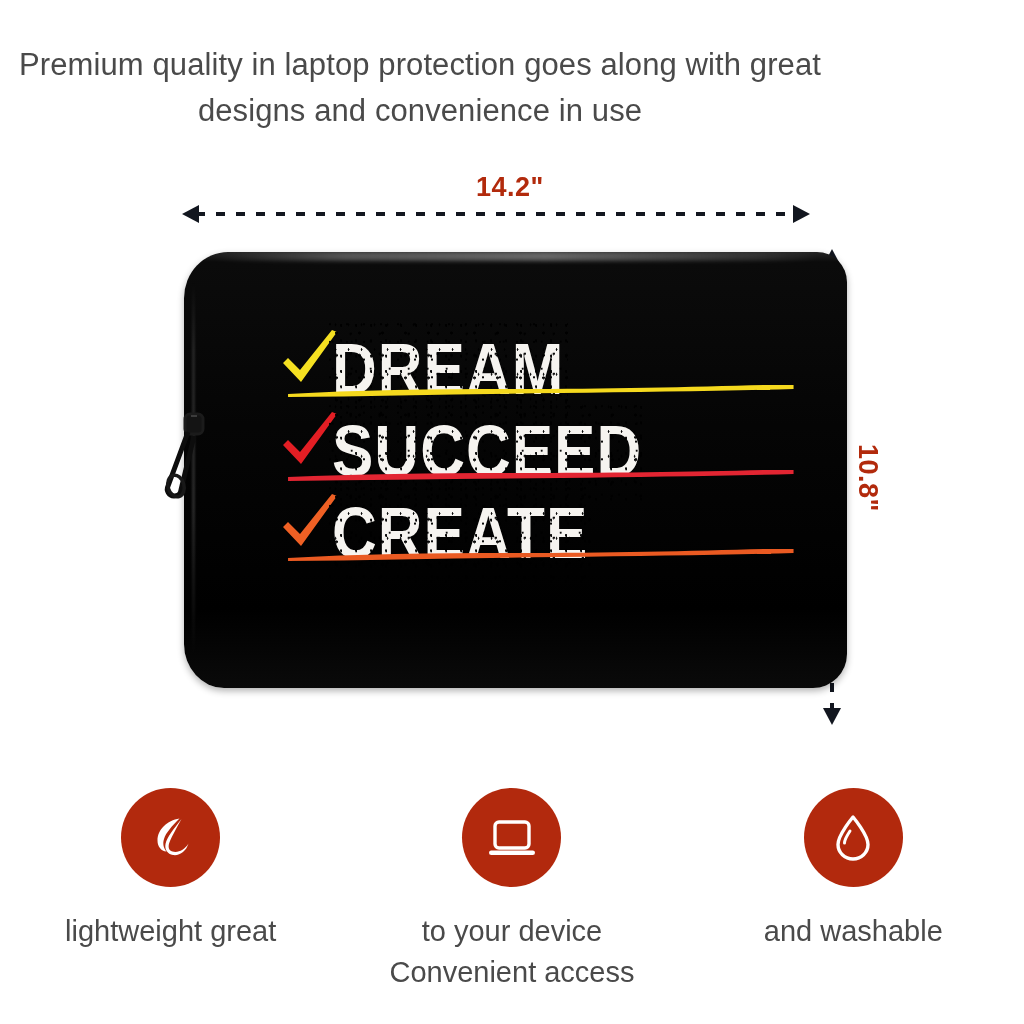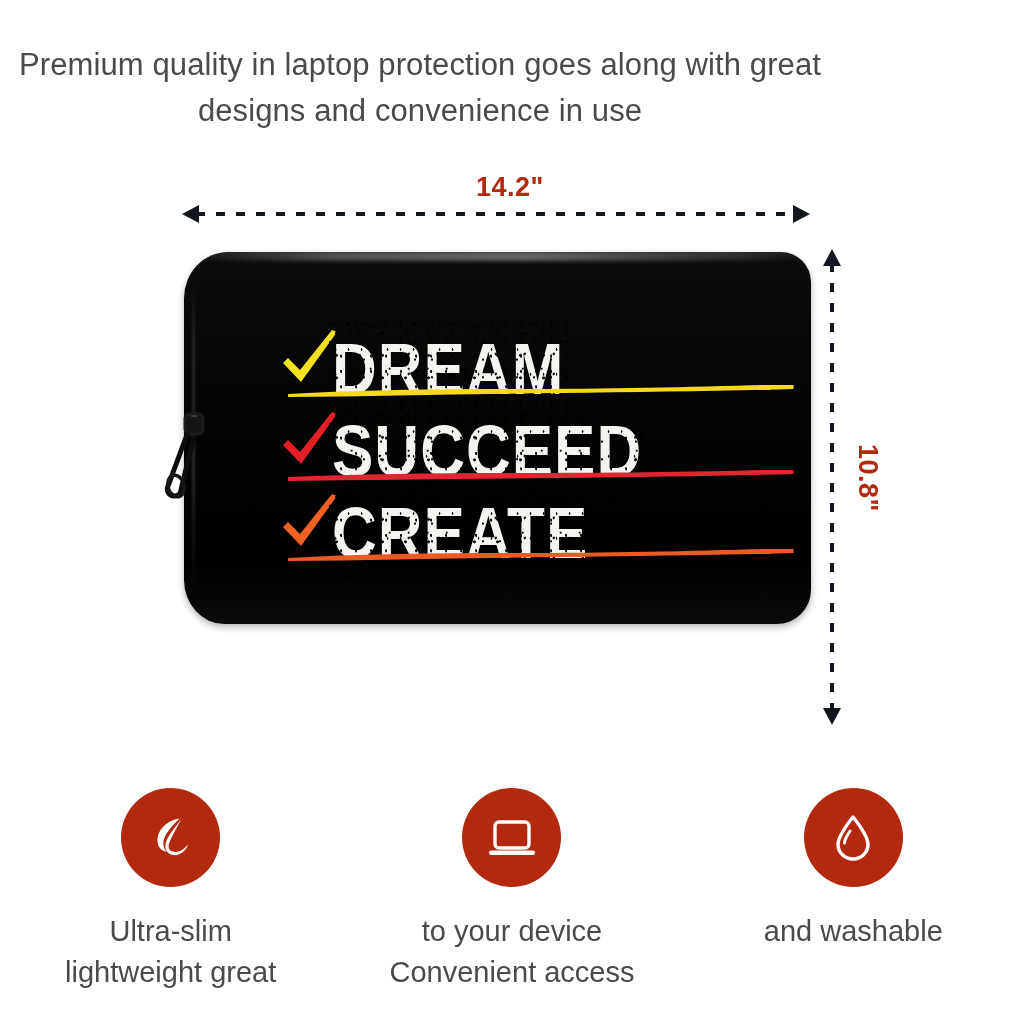--- a/index.html
+++ b/index.html
@@ -116,21 +116,22 @@
   }
   #dim-height-line .arrow-up   { top: 0;    border-bottom: 17px solid #12161f; }
   #dim-height-line .arrow-down { bottom: 0; border-top: 17px solid #12161f; }
 
   
   #product {
     position: absolute;
     left: 184px;
     top: 252px;
     width: 627px;
-    height: 372px;
+    height: 436px;
+    padding-left: 36px;
   }
   #sleeve-body {
     position: absolute;
     inset: 0;
     background:
       linear-gradient(to bottom,
         #232323 0px, #0b0b0b 10px,
         #050505 40%, #000000 82%, #0a0a0a 100%);
     border-radius: 44px 30px 34px 40px / 46px 30px 34px 44px;
     box-shadow: 0 3px 7px rgba(0,0,0,0.30);
@@ -347,21 +348,20 @@
 <div id="features">
 
   <div class="feature">
     <div class="feature-badge">
       <svg width="56" height="56" viewBox="0 0 56 56">
         <path d="M36.5 8.5 C 24 10.5, 14.5 19.5, 14.5 30.5 C 14.5 36.5, 18 41, 23.5 41.5 C 20.5 38, 19.5 33.5, 21 29 C 23 22.5, 29 16, 36.5 8.5 Z" fill="#ffffff"></path>
         <path d="M38.5 9 C 31 18.5, 24 27, 22.5 34 C 21.5 39.5, 24.5 44, 30 45 C 36.5 46, 43 41.5, 45.5 33.5 C 41.5 40, 35 43, 29.5 41.5 C 25.5 40.4, 24.5 36.5, 27 31 C 29.5 25.5, 34 17, 38.5 9 Z" fill="#ffffff"></path>
       </svg>
     </div>
     <div class="feature-caption">
-      <span class="cap-line">Ultra-slim</span>
       <span class="cap-line">lightweight great</span>
     </div>
   </div>
 
   <div class="feature">
     <div class="feature-badge">
       <svg width="58" height="58" viewBox="0 0 58 58">
         <rect x="12" y="13" width="34" height="26" rx="4" ry="4" fill="none" stroke="#ffffff" stroke-width="3.4"></rect>
         <rect x="6" y="41.5" width="46" height="4.6" rx="2.3" fill="#ffffff"></rect>
       </svg>

